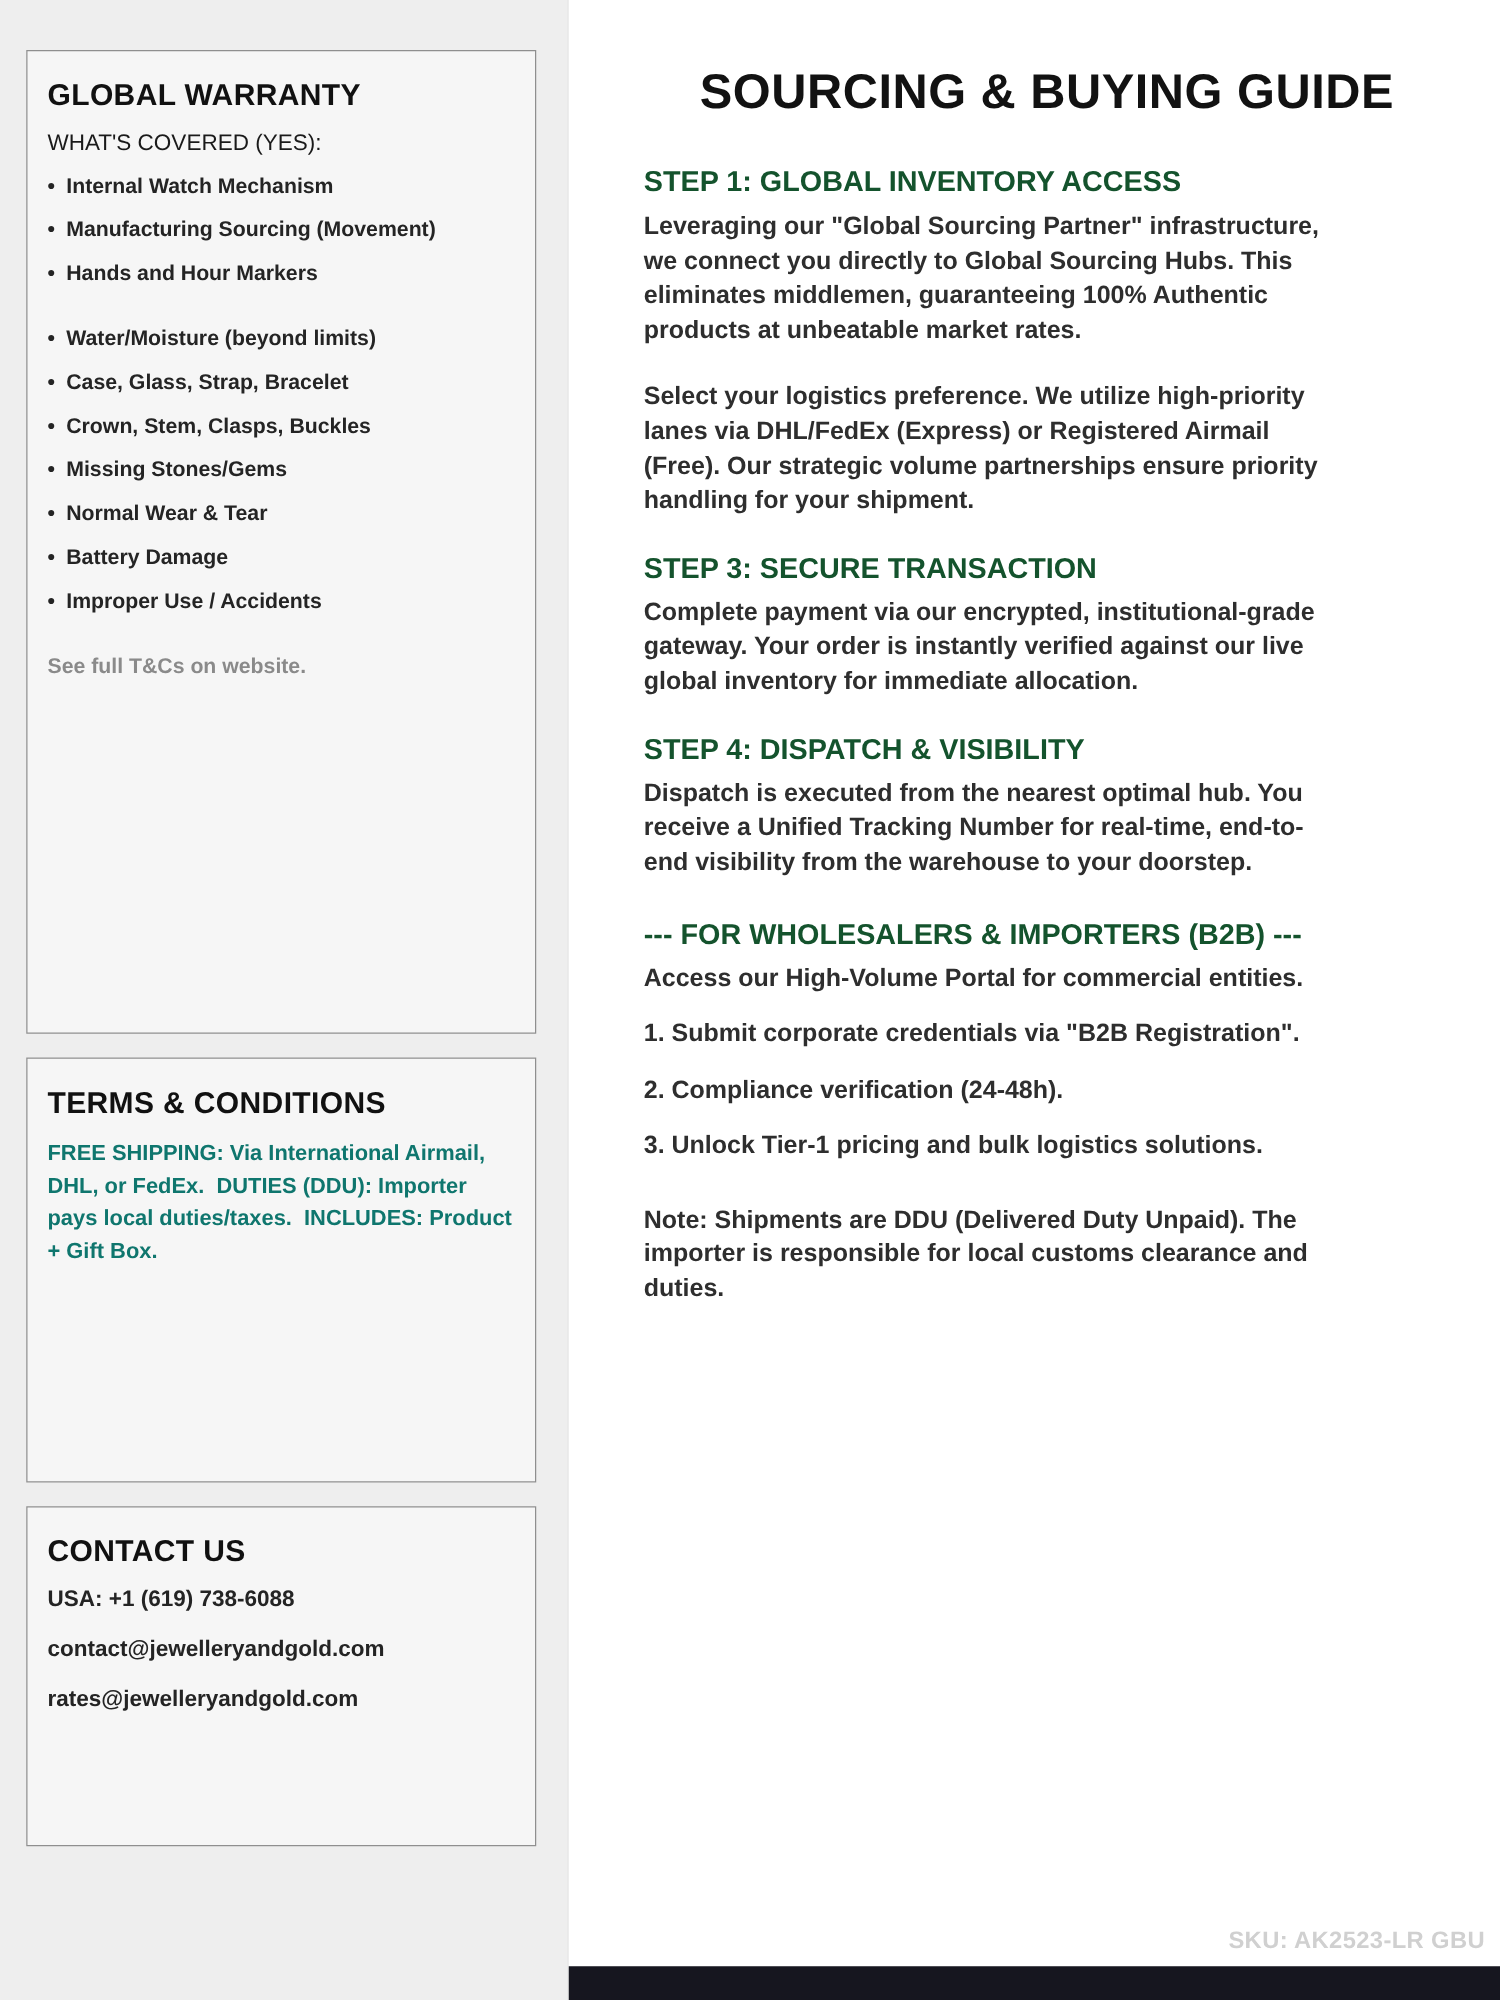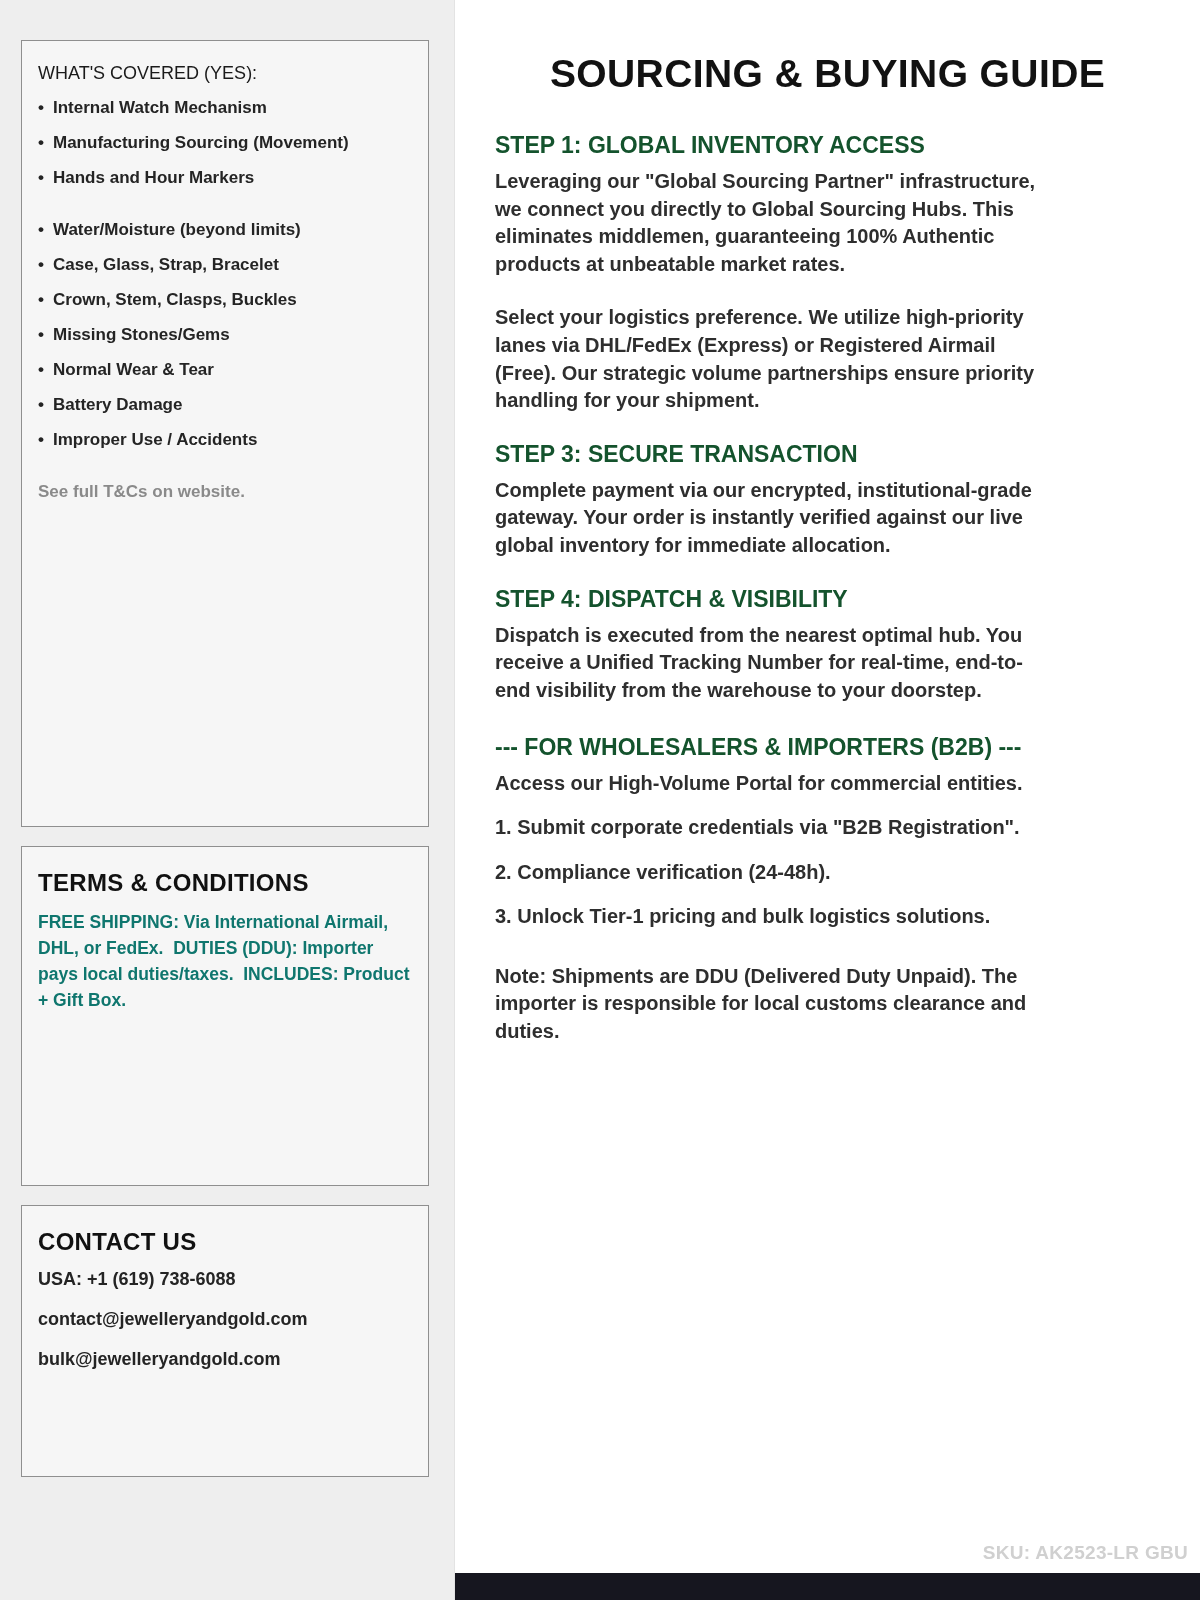--- a/index.html
+++ b/index.html
@@ -55,21 +55,21 @@
   }
   .contact-line {
     font-size:18px; font-weight:700; color:#242424;
     margin-bottom:19px;
   }
   
   .main {
     position:absolute; left:455px; top:0;
     width:745px; height:1600px;
     background:#ffffff;
-    padding:52px 40px 0 40px;
+    padding:52px 40px 0 60px;
   }
   .main-title {
     text-align:center;
     font-size:39px; font-weight:700; color:#121212;
     letter-spacing:.4px;
     margin-bottom:36px;
   }
   .step { margin-bottom:26px; }
   .step h2, .b2b h2 {
     font-size:23px; font-weight:700; color:#14532d;
@@ -96,20 +96,21 @@
   }
 </style>
 </head>
 <body>
 
 <div class="page">
 
   <aside class="sidebar">
 
     <section class="box warranty-box">
+      <h2>GLOBAL WARRANTY</h2>
       <h3>WHAT'S COVERED (YES):</h3>
       <ul>
           <li>Internal Watch Mechanism</li>
           <li>Manufacturing Sourcing (Movement)</li>
           <li>Hands and Hour Markers</li>
         </ul>
       <ul>
           <li>Water/Moisture (beyond limits)</li>
           <li>Case, Glass, Strap, Bracelet</li>
           <li>Crown, Stem, Clasps, Buckles</li>
@@ -123,21 +124,21 @@
 
     <section class="box terms-box">
       <h2>TERMS &amp; CONDITIONS</h2>
       <p class="terms-body">FREE SHIPPING: Via International Airmail, DHL, or FedEx.  DUTIES (DDU): Importer pays local duties/taxes.  INCLUDES: Product + Gift Box.</p>
     </section>
 
     <section class="box contact-box">
       <h2>CONTACT US</h2>
       <p class="contact-line">USA: +1 (619) 738-6088</p>
       <p class="contact-line">contact@jewelleryandgold.com</p>
-      <p class="contact-line">bulk@jewelleryandgold.com</p>
+      <p class="contact-line">rates@jewelleryandgold.com</p>
     </section>
 
   </aside>
 
   <main class="main">
     <h1 class="main-title">SOURCING &amp; BUYING GUIDE</h1>
 
     <div>
         <section class="step">
         <h2>STEP 1: GLOBAL INVENTORY ACCESS</h2>

